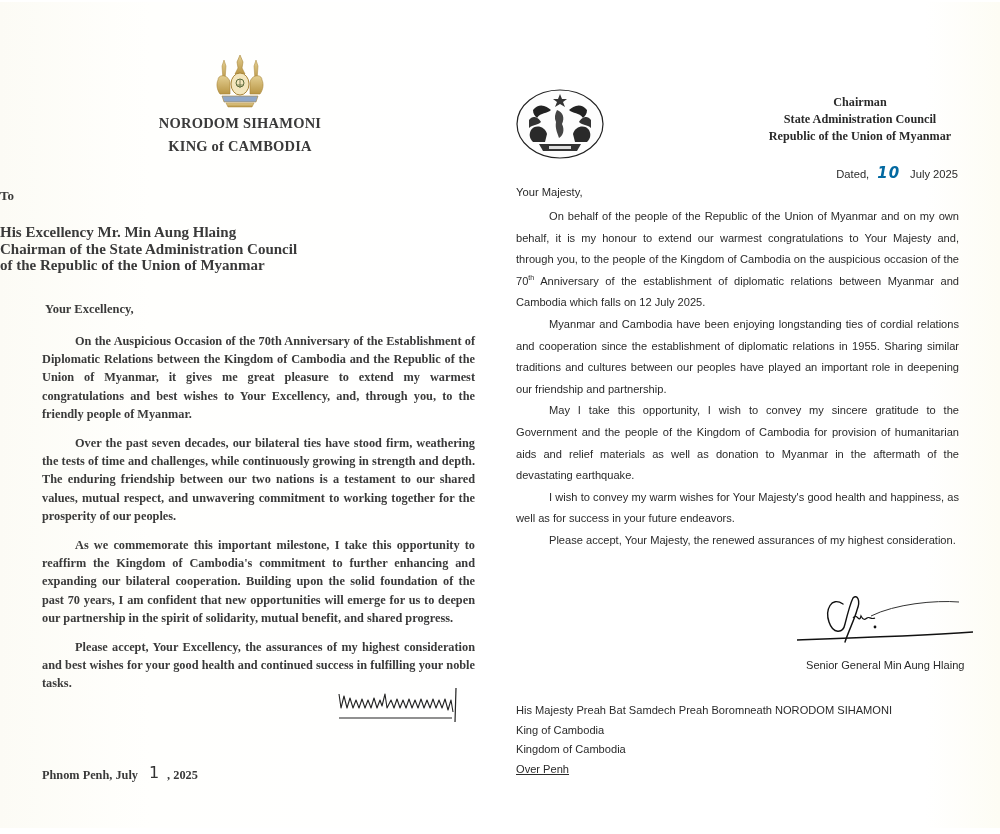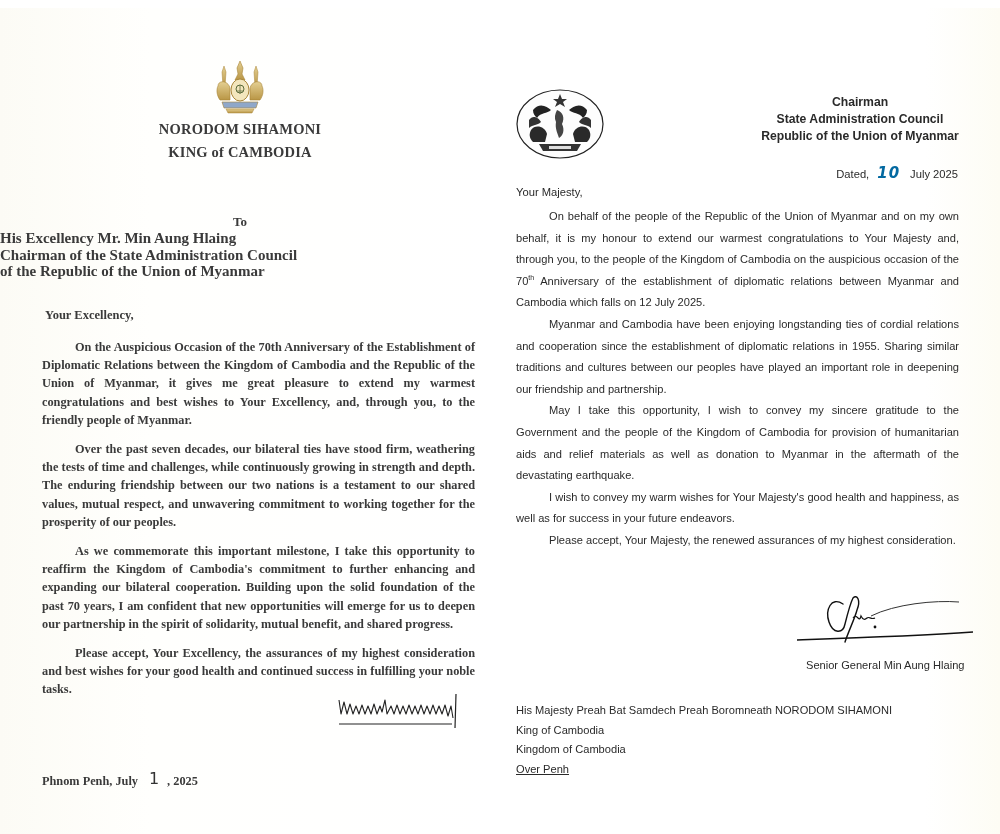--- a/index.html
+++ b/index.html
@@ -1,49 +1,49 @@
 <!DOCTYPE html>
 <html><head>
   <meta charset="utf-8">
   <style>
     html, body { margin: 0; padding: 0; background: #ffffff; }
     body { width: 1000px; height: 834px; position: relative; overflow: hidden; }
 
-    .page { position: absolute; top: 8px; height: 826px; background: #fffffc; }
+    .page { position: absolute; top: 2px; height: 826px; background: #fffffc; }
     .left-page { left: 0; width: 500px; background: linear-gradient(90deg, #fcfbf5 0%, #fffffd 30%, #ffffff 100%); }
     .right-page { left: 500px; width: 500px; background: linear-gradient(90deg, #ffffff 0%, #ffffff 85%, #fdfcf4 100%); }
 
     
     .serif { font-family: "Liberation Serif", "DejaVu Serif", serif; color: #3a3a3a; font-weight: bold; }
 
     .crest-khmer { position: absolute; left: 212px; top: 52px; width: 56px; height: 54px; }
     .l-sender { position: absolute; left: 0; width: 480px; text-align: center; font-size: 14.5px; letter-spacing: 0.2px; }
     .l-sender.name { top: 113px; }
     .l-sender.title { top: 136px; }
 
-    .l-to { position: absolute; left: 0; width: 480px; top: 186px; text-align: center; font-size: 13px; margin-top: 20px; }
+    .l-to { position: absolute; left: 0; width: 480px; top: 186px; font-size: 13px; }
     .l-recipient { position: absolute; left: 0; width: 480px; top: 222px; font-size: 15px; line-height: 16.5px; }
     .l-recipient div { margin: 0; }
 
     .l-salutation { position: absolute; left: 45px; top: 300px; font-size: 12.5px; }
 
     .l-body { position: absolute; left: 42px; width: 433px; font-size: 12.3px; line-height: 18.2px; text-align: justify; }
     .l-body p { margin: 0 0 11px 0; text-indent: 33px; }
     .l-body { top: 330px; }
 
     .l-signature { position: absolute; left: 335px; top: 684px; width: 130px; height: 40px; }
     .l-place-date { position: absolute; left: 42px; top: 762px; font-size: 12.3px; }
     .l-place-date .hand { font-family: "DejaVu Sans", sans-serif; font-weight: normal; font-size: 16px; color: #333; display: inline-block; width: 26px; text-align: center; transform: translateY(-1px); }
 
     
     .sans { font-family: "Liberation Sans", "DejaVu Sans", sans-serif; color: #2a2a2a; }
 
     .crest-myanmar { position: absolute; left: 515px; top: 88px; width: 90px; height: 72px; }
     .r-header { position: absolute; left: 740px; width: 240px; text-align: center; font-weight: bold; font-size: 12.2px; line-height: 17px; }
-    .r-header { top: 94px; }
+    .r-header { top: 94px; font-family: Liberation Serif, serif; }
 
     .r-dated { position: absolute; right: 42px; top: 164px; font-size: 11.2px; }
     .r-dated .hand { font-family: "DejaVu Sans", sans-serif; font-style: italic; font-weight: bold; font-size: 15px; color: #0369a1; margin: 0 10px 0 8px; letter-spacing: 1px; }
 
     .r-salutation { position: absolute; left: 516px; top: 186px; font-size: 11.2px; }
 
     .r-body { position: absolute; left: 516px; width: 443px; top: 206px; font-size: 11.1px; line-height: 21.6px; text-align: justify; }
     .r-body p { margin: 0; text-indent: 33px; }
     .r-body sup { font-size: 7px; line-height: 0; }
 

